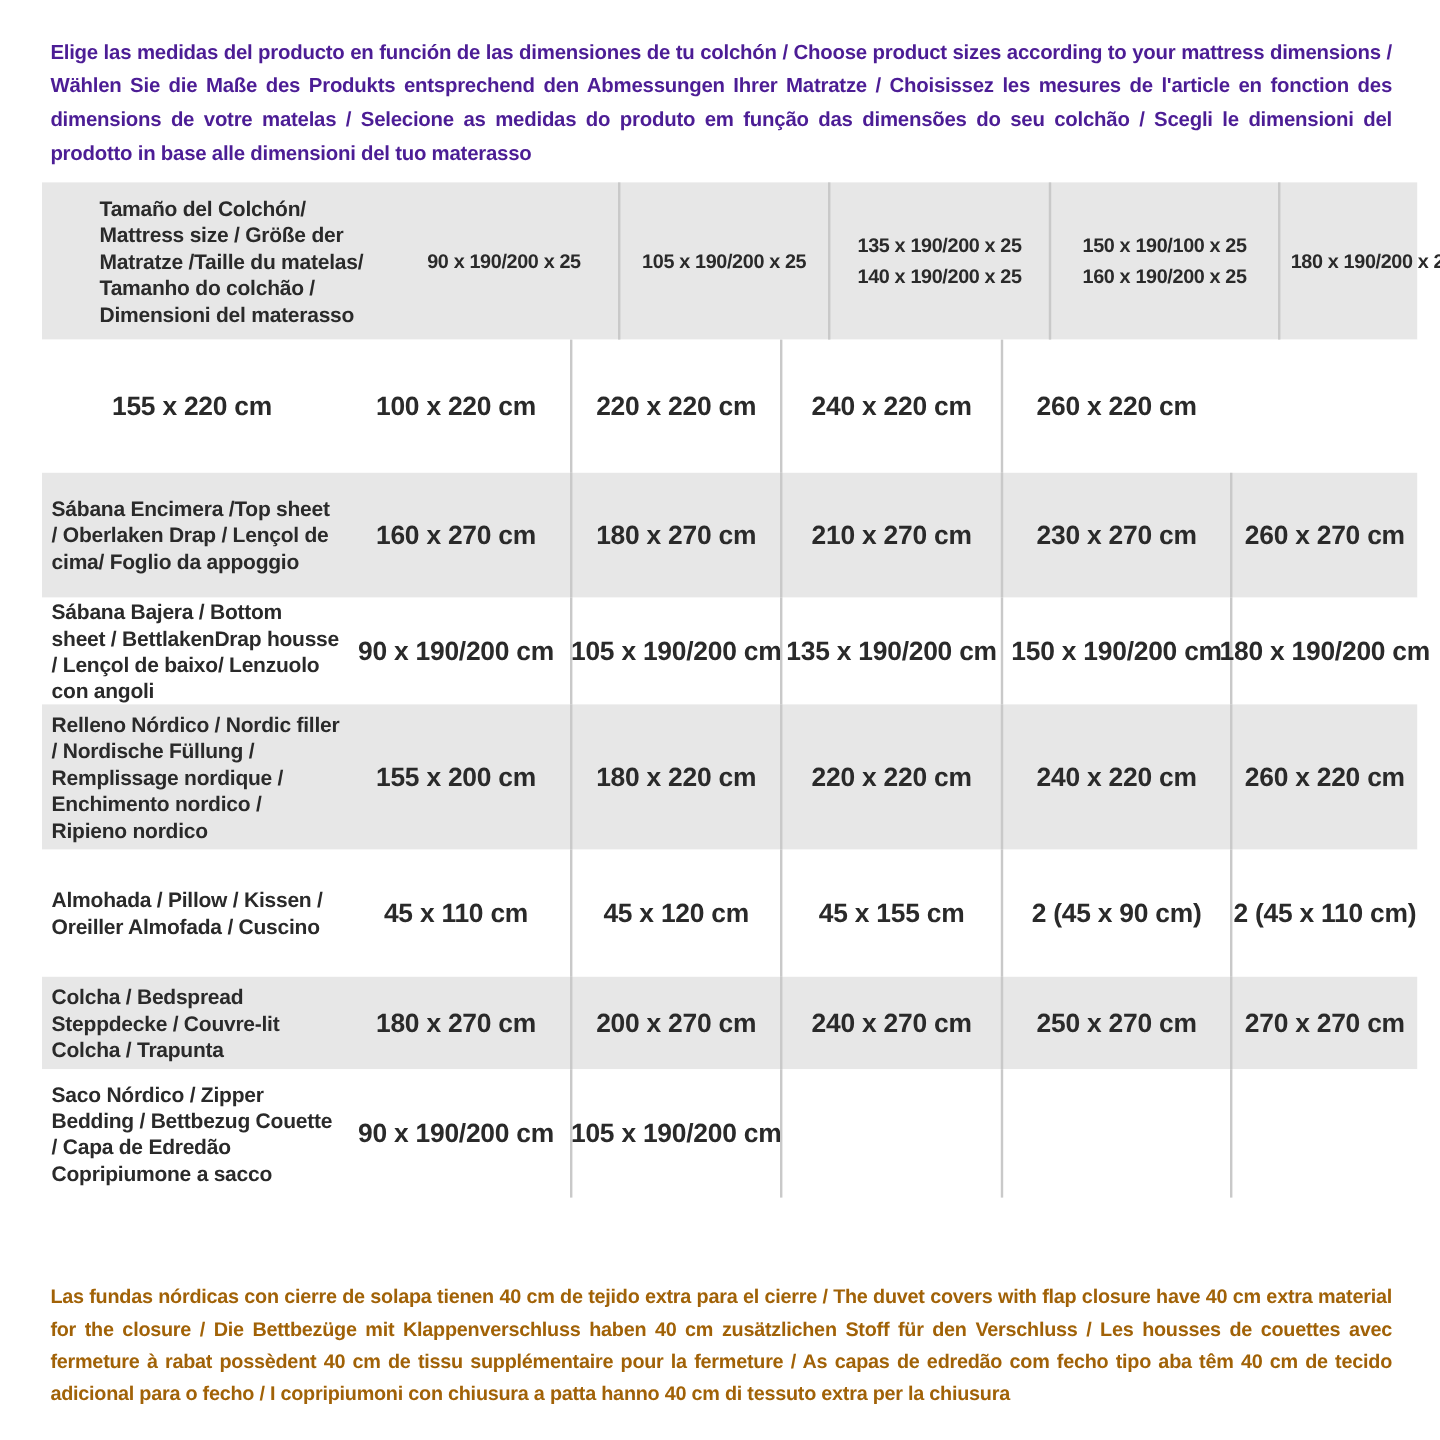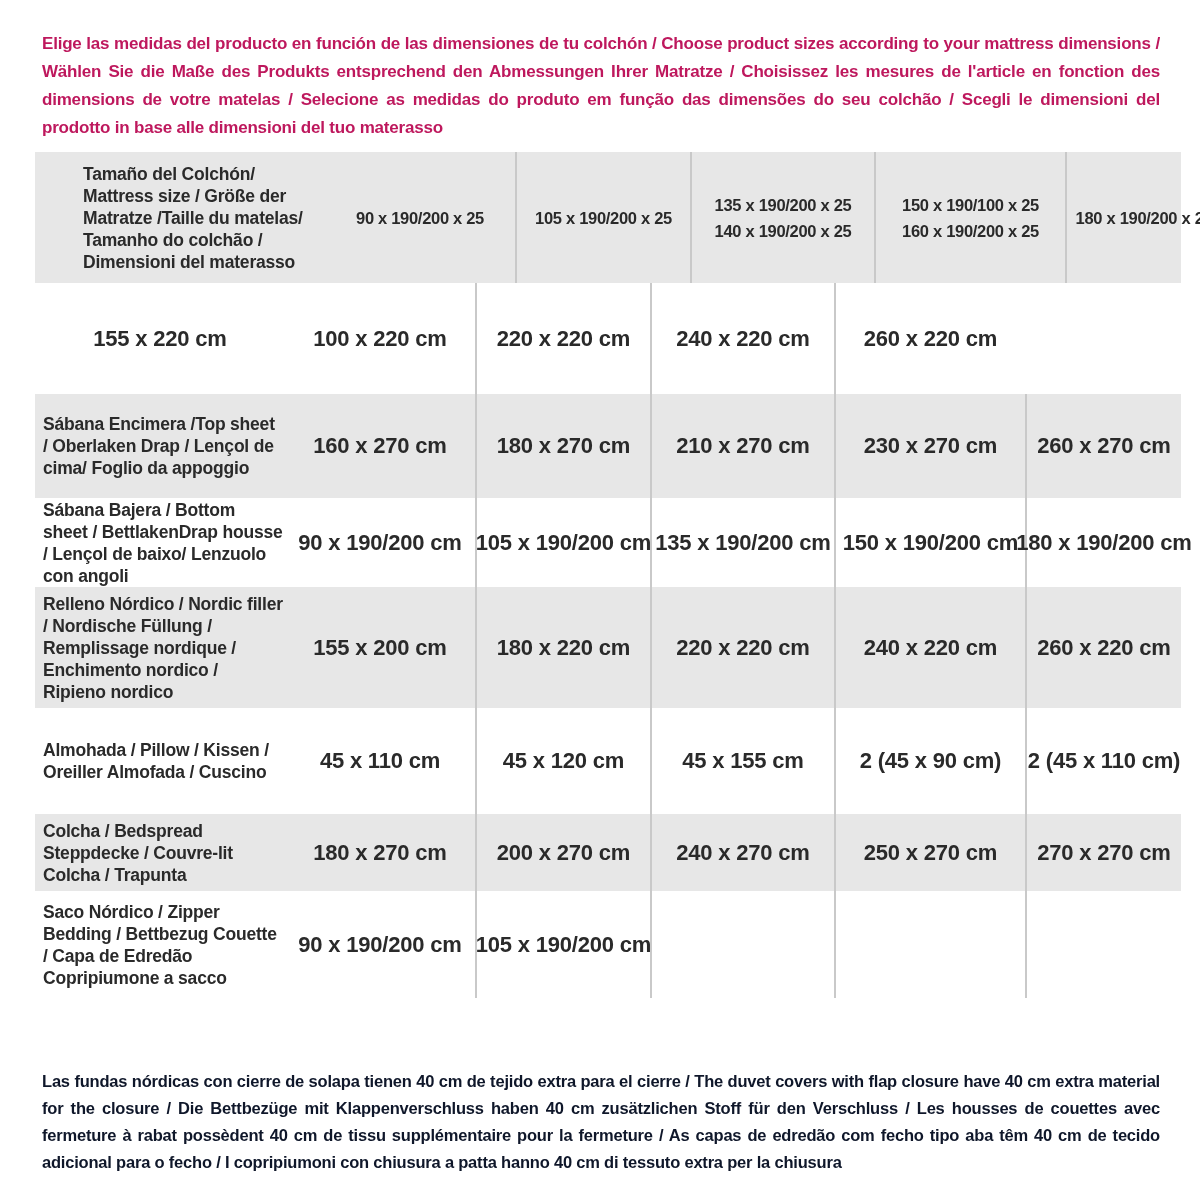--- a/index.html
+++ b/index.html
@@ -13,31 +13,31 @@
     overflow:hidden;
   }
   .intro{
     position:absolute;
     left:42px;right:40px;top:30px;
     margin:0;
     font-size:17px;
     line-height:28px;
     letter-spacing:-0.2px;
     text-align:justify;
-    color:#be185d;
+    color:#4c1d95;
   }
   .foot{
     position:absolute;
     left:42px;right:40px;top:1068px;
     margin:0;
     font-size:16.5px;
     line-height:27px;
     letter-spacing:-0.2px;
     text-align:justify;
-    color:#0f172a;
+    color:#a16207;
   }
   .table{
     position:absolute;
     left:35px;top:152px;
     width:1146px;
   }
   .row{
     display:grid;
     grid-template-columns:250px 190px 175px 184px 191px 156px;
     background:#ffffff;

